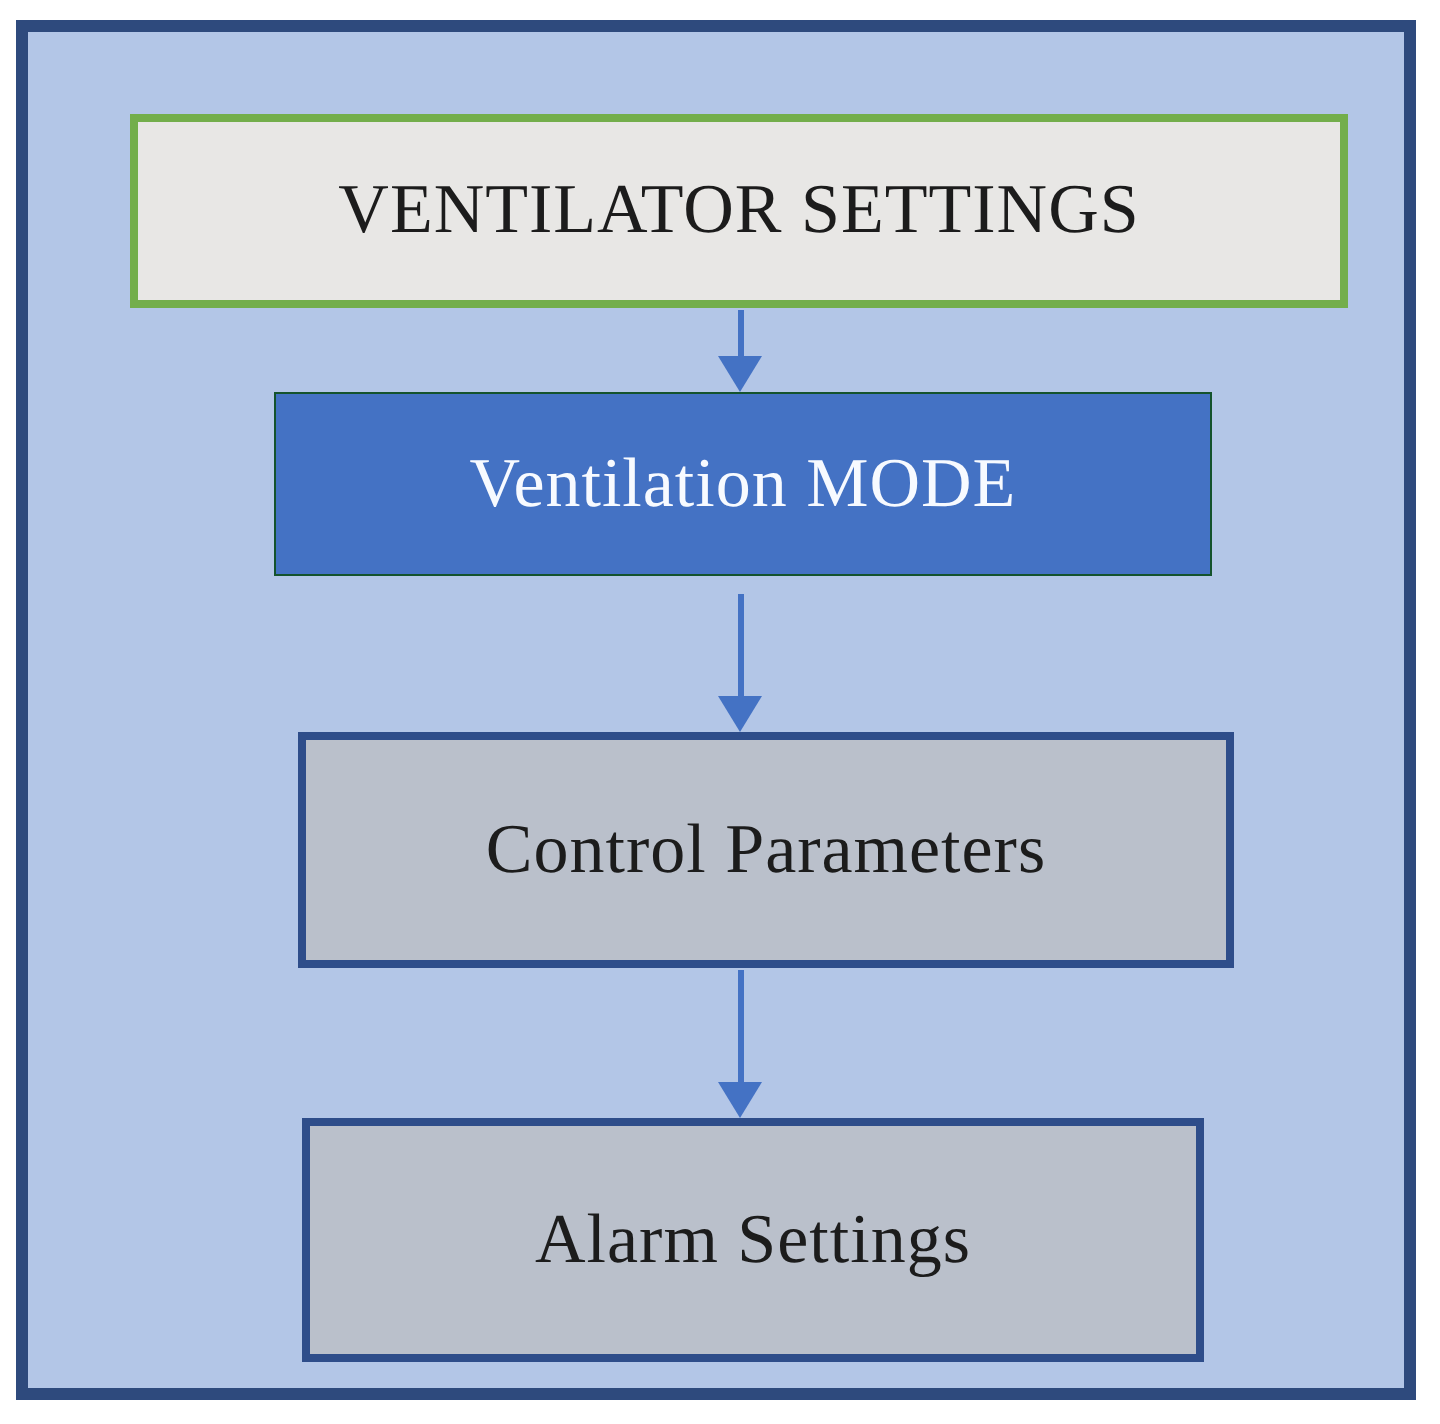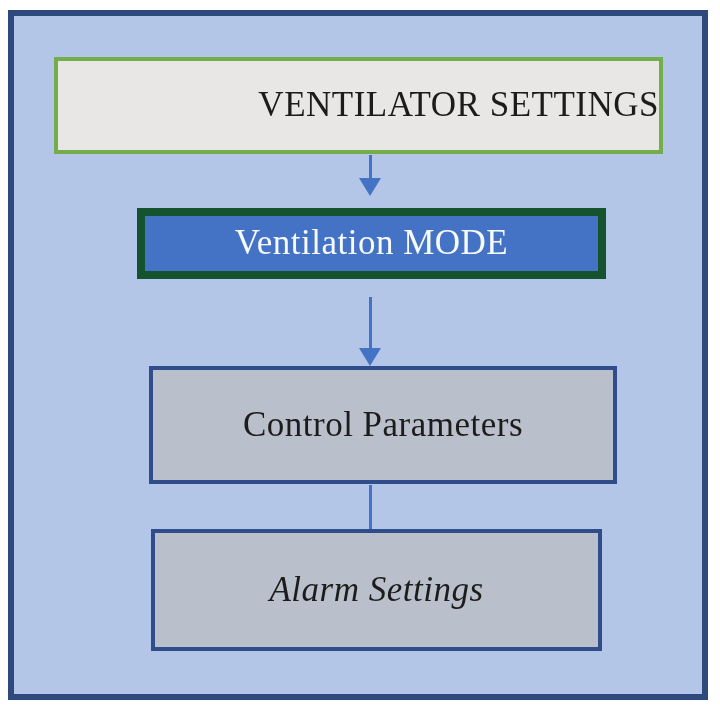--- a/index.html
+++ b/index.html
@@ -31,56 +31,54 @@
     text-align: center;
   }
   .node-label {
     font-size: 35px;
     line-height: 1.1;
     color: #1c1c1c;
     letter-spacing: 0.5px;
     white-space: nowrap;
   }
   .node-ventilator {
-    left: 40px;
+    left: 51px;
     top: 41px;
     width: 609px;
     height: 97px;
     border: 4px solid #73ae4b;
     background: #e8e7e5;
-    justify-content: flex-end;
   }
   .node-mode {
     left: 123px;
-    top: 192px;
+    top: 180px;
     width: 469px;
-    height: 71px;
-    border: 8px solid #14532d;
+    height: 92px;
+    border: 1px solid #14532d;
     background: #4472c4;
   }
   .node-mode .node-label {
     color: #f7faff;
   }
   .node-control {
     left: 124px;
     top: 350px;
     width: 468px;
     height: 118px;
     border: 4px solid #2e4d8a;
     background: #bac0cb;
     margin-left: 11px;
   }
   .node-alarm {
     left: 137px;
-    top: 513px;
+    top: 543px;
     width: 451px;
     height: 122px;
     border: 4px solid #2e4d8a;
     background: #bac0cb;
-    font-style: italic;
   }
   .arrow {
     position: absolute;
     left: 345px;
     width: 22px;
     display: flex;
     flex-direction: column;
     align-items: center;
   }
   .arrow-stem {

